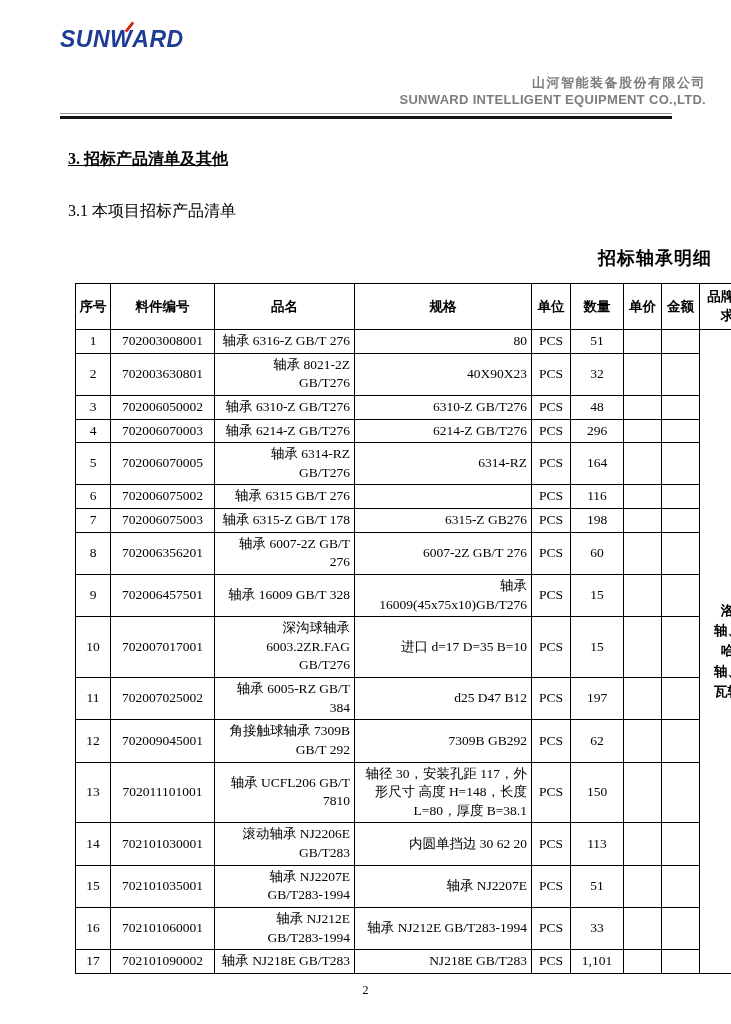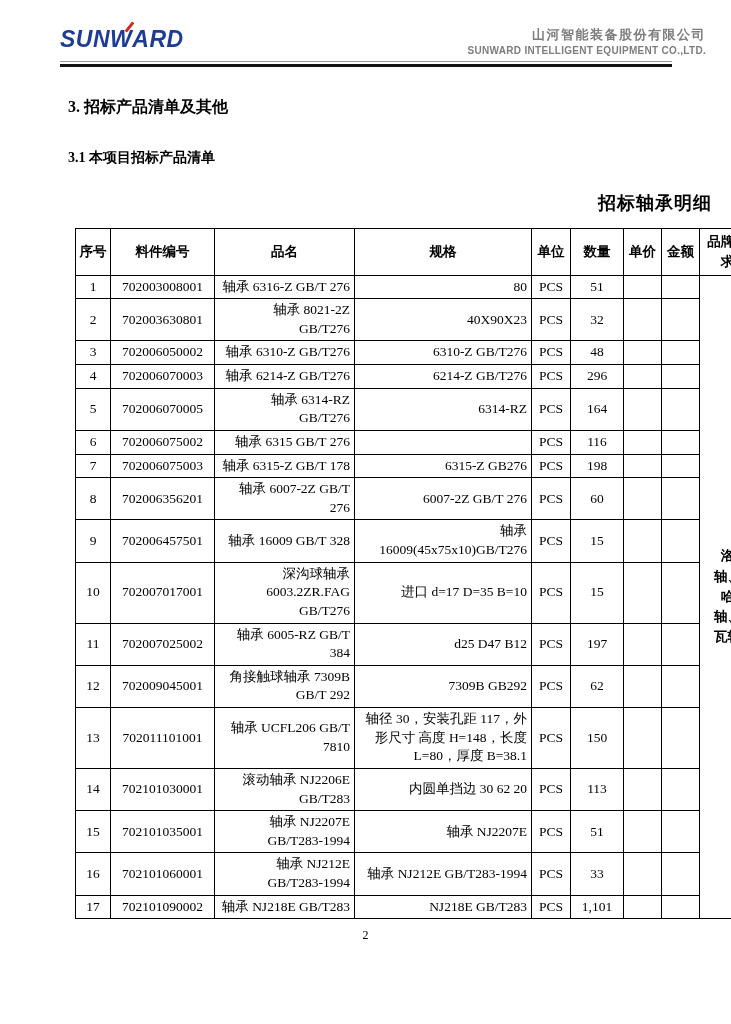--- a/index.html
+++ b/index.html
@@ -15,30 +15,30 @@
   .header{
     display:flex;justify-content:space-between;align-items:flex-start;
     padding:28px 25px 0 60px;
   }
   .logo{font-size:23px;font-weight:bold;font-style:italic;
         font-family:"Liberation Sans","DejaVu Sans",sans-serif;
         letter-spacing:0.5px;line-height:1;}
   .logo .mid{position:relative;display:inline-block;}
   .logo .mark{position:absolute;top:-7px;right:1px;width:3px;height:12px;
               transform:rotate(38deg);border-radius:1px;display:block;}
-  .company{text-align:right;line-height:1.15;}
+  .company{text-align:right;line-height:1.15;margin-top:48px;}
   .company-cn{font-size:13px;font-weight:bold;letter-spacing:1.5px;
               font-family:"Liberation Sans","DejaVu Sans",sans-serif;}
-  .company-en{font-size:10px;letter-spacing:0.3px;margin-top:2px;
+  .company-en{font-size:13px;letter-spacing:0.3px;margin-top:2px;
               font-family:"Liberation Sans","DejaVu Sans",sans-serif;font-weight:bold;}
   .rule-thin{height:1px;background:#9a9a9a;margin:5px 59px 2px 60px;}
   .rule-thick{height:3px;background:#141414;margin:0 59px 0 60px;}
   
-  .h-section{margin:30px 0 16px 68px;font-size:16px;font-weight:bold;}
-  .h-sub{margin:31px 16px 0 68px;font-size:14px;font-weight:bold;}
+  .h-section{margin:30px 0 16px 68px;font-size:16px;font-weight:bold;text-decoration:underline;}
+  .h-sub{margin:31px 16px 0 68px;font-size:16px;font-weight:normal;}
   .h-table-title{margin:24px 0 0 75px;width:637px;text-align:right;
                  font-size:18px;font-weight:bold;letter-spacing:1px;}
   
   table.bearing{
     margin:13px 0 0 75px;width:637px;
     border-collapse:collapse;table-layout:fixed;
     font-size:13.5px;line-height:1.38;
   }
   table.bearing th,table.bearing td{
     border:1px solid #000;padding:2px 4px;vertical-align:middle;

